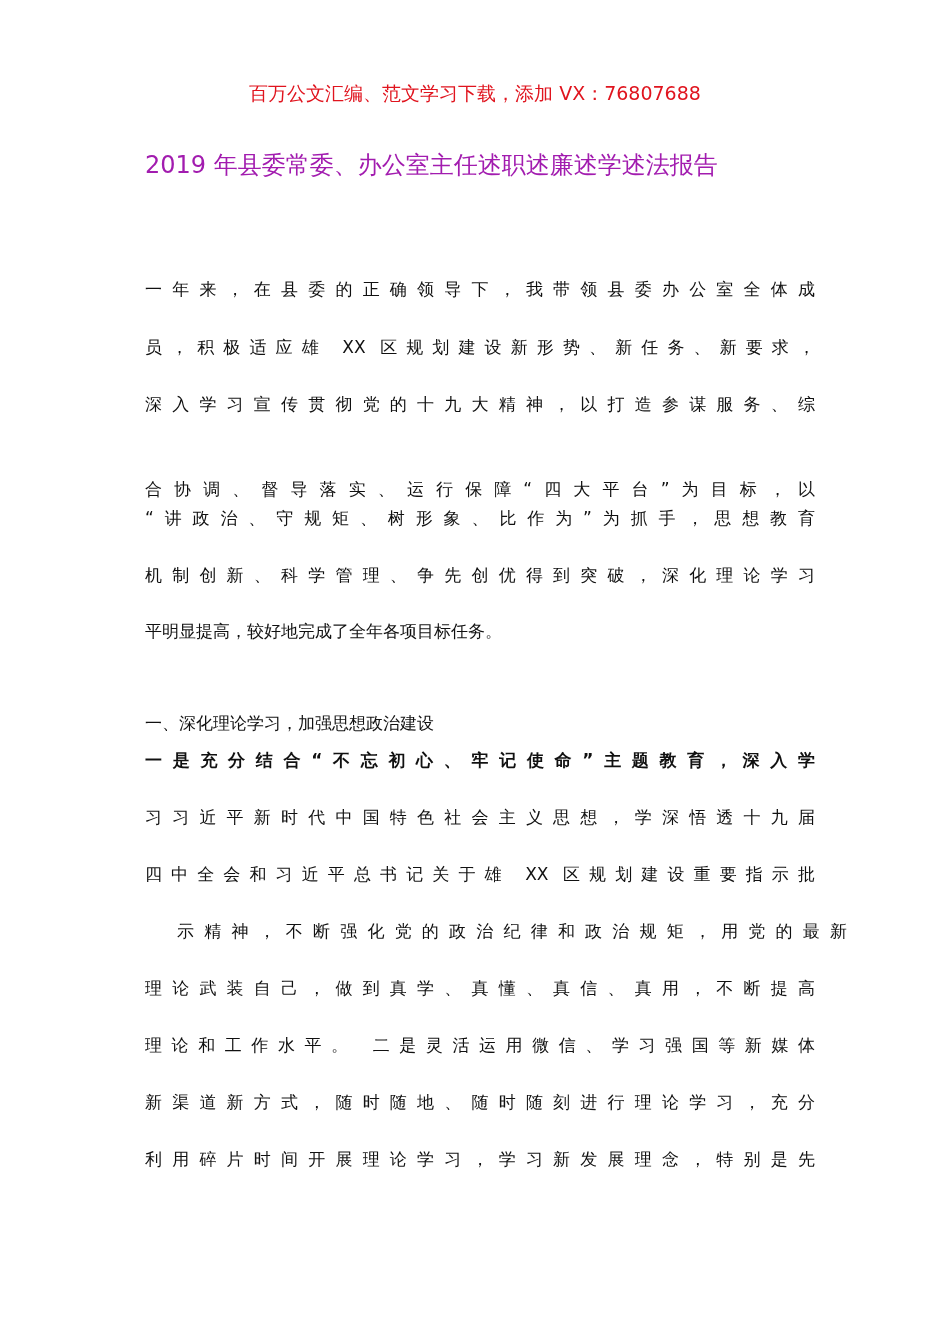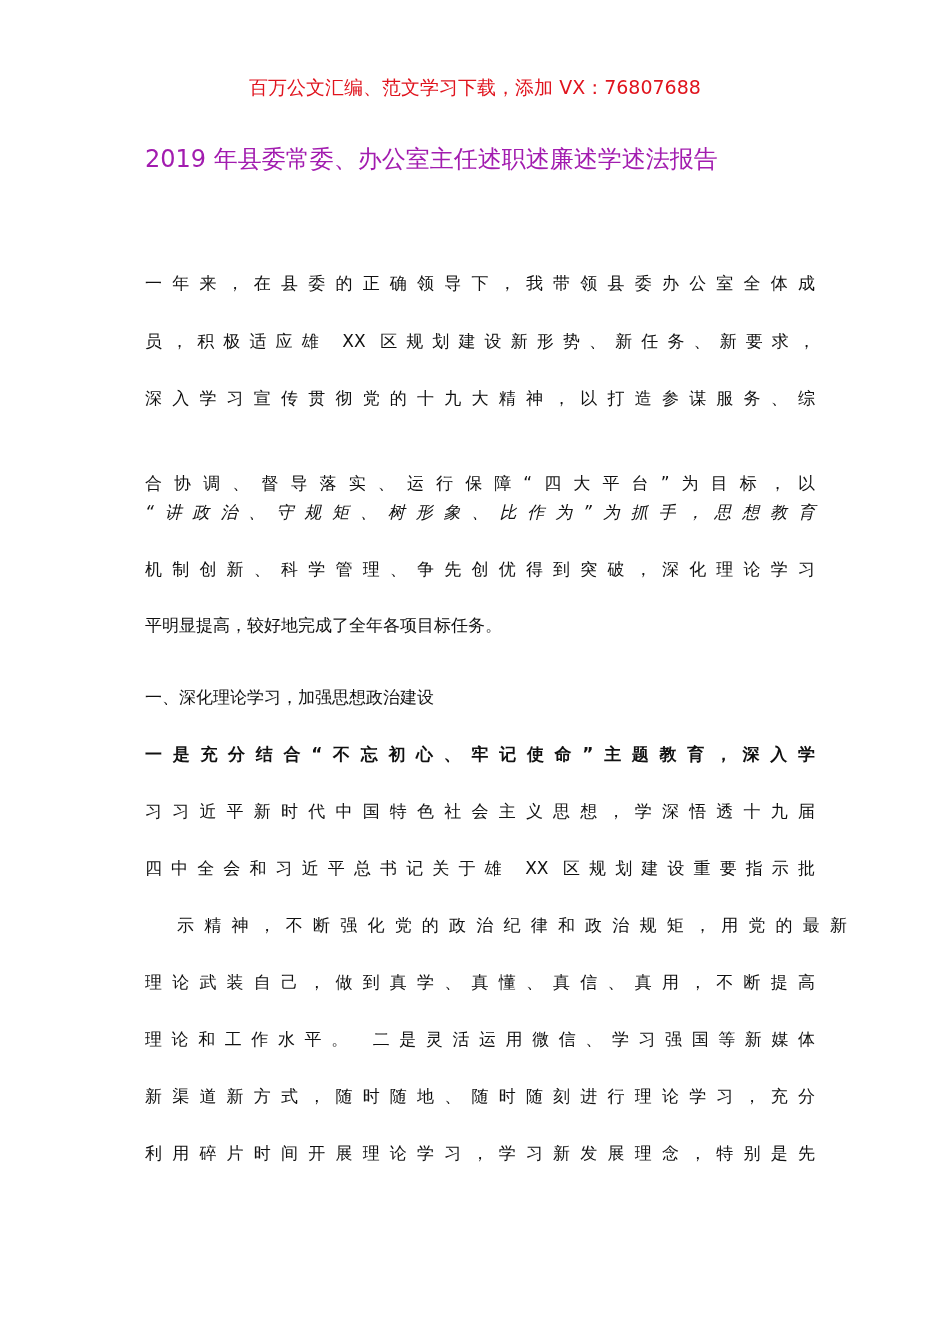--- a/index.html
+++ b/index.html
@@ -10,21 +10,21 @@
     body {
       width: 950px;
       height: 1344px;
       position: relative;
       overflow: hidden;
       font-family: "DejaVu Sans", "Liberation Sans", sans-serif;
       color: #111111;
     }
     .page {
       position: absolute;
-      left: 0; top: 6px;
+      left: 0; top: 12px;
       width: 950px;
       height: 988px;
       background: #ffffff;
     }
     .watermark {
       position: absolute;
       left: 0;
       top: 68px;
       width: 950px;
       text-align: center;
@@ -53,37 +53,38 @@
       text-align: justify;
       text-align-last: justify;
     }
     .line.last {
       text-align-last: left;
       width: auto;
     }
     .line.heading {
       text-align-last: left;
       width: auto;
+      margin-top: 20px;
     }
   </style>
 </head>
 <body>
 
 <div class="page">
 
   <div class="watermark">百万公文汇编、范文学习下载，添加 VX：76807688</div>
 
   <div class="doc-title">2019 年县委常委、办公室主任述职述廉述学述法报告</div>
 
   <div>
     <div class="line" style="top:260px;">一年来，在县委的正确领导下，我带领县委办公室全体成</div>
     <div class="line" style="top:318px;">员，积极适应雄 XX 区规划建设新形势、新任务、新要求，</div>
     <div class="line" style="top:375px;">深入学习宣传贯彻党的十九大精神，以打造参谋服务、综</div>
     <div class="line" style="top:432px;margin-top:28px;">合协调、督导落实、运行保障“四大平台”为目标，以</div>
-    <div class="line" style="top:489px;font-style:italic;">“讲政治、守规矩、树形象、比作为”为抓手，思想教育</div>
+    <div class="line" style="top:489px;">“讲政治、守规矩、树形象、比作为”为抓手，思想教育</div>
     <div class="line" style="top:546px;">机制创新、科学管理、争先创优得到突破，深化理论学习</div>
     <div class="line last" style="top:603px;font-family:Liberation Serif, serif;">平明显提高，较好地完成了全年各项目标任务。</div>
   </div>
 
   <div class="line heading" style="top:674px;">一、深化理论学习，加强思想政治建设</div>
 
   <div>
     <div class="line" style="top:731px;font-weight:bold;">一是充分结合“不忘初心、牢记使命”主题教育，深入学</div>
     <div class="line" style="top:788px;">习习近平新时代中国特色社会主义思想，学深悟透十九届</div>
     <div class="line" style="top:845px;">四中全会和习近平总书记关于雄 XX 区规划建设重要指示批</div>

